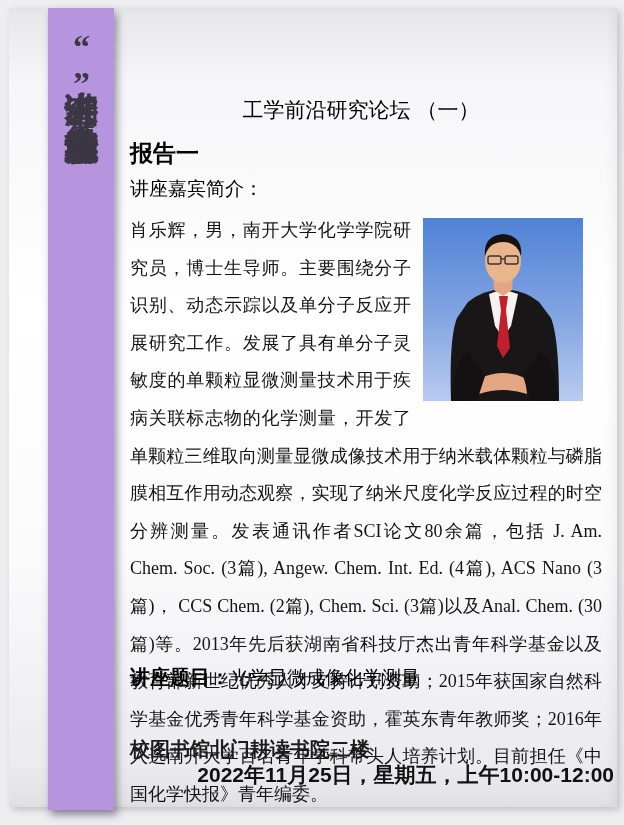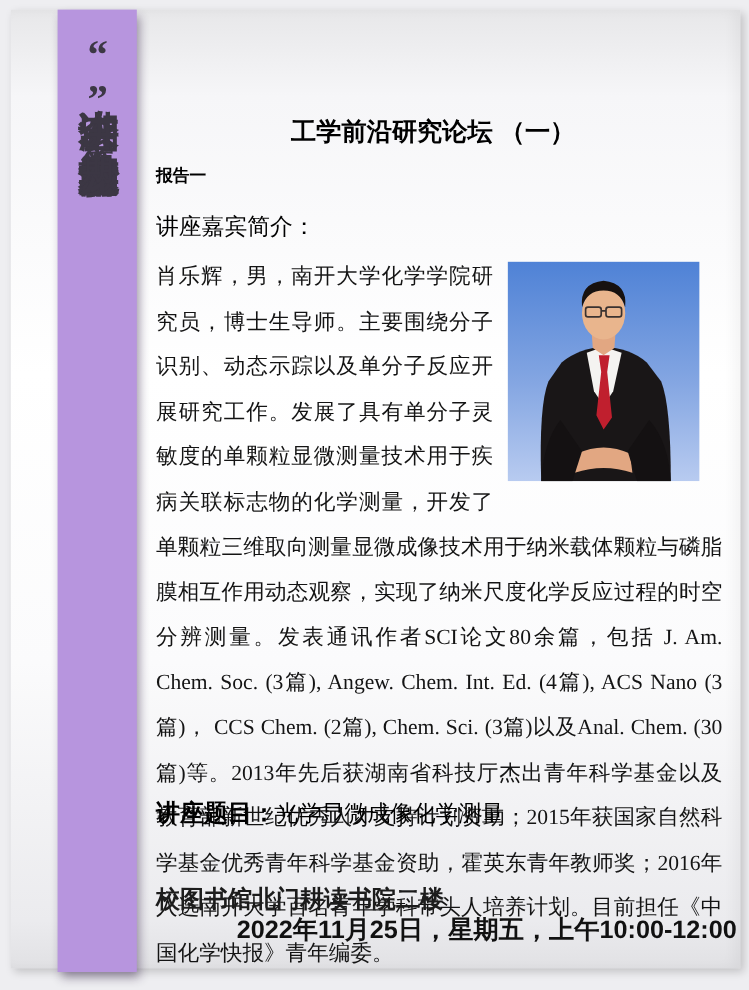--- a/index.html
+++ b/index.html
@@ -30,25 +30,25 @@
   }
   .banner-session{
     font-size:26px;letter-spacing:1px;
   }
   .title-en{
     position:absolute;left:166px;top:36px;width:440px;
     font-weight:bold;font-size:17.5px;line-height:23px;color:#000;
   }
   .forum-title{
     position:absolute;left:130px;top:96px;width:462px;text-align:center;
-    font-weight:bold;font-size:21px;color:#000;
+    font-weight:normal;font-size:21px;color:#000;
   }
   .report-label{
     position:absolute;left:130px;top:138px;
-    font-weight:bold;font-size:14px;color:#000;text-align:right;
+    font-weight:bold;font-size:23px;color:#000;text-align:right;
   }
   .guest-label{
     position:absolute;left:130px;top:176px;
     font-weight:normal;font-size:19px;color:#000;
   }
   .bio{
     position:absolute;left:130px;top:212px;width:472px;
     font-family:"Liberation Serif","DejaVu Serif",serif;
     font-size:18px;line-height:37.6px;color:#141414;
     text-align:justify;

